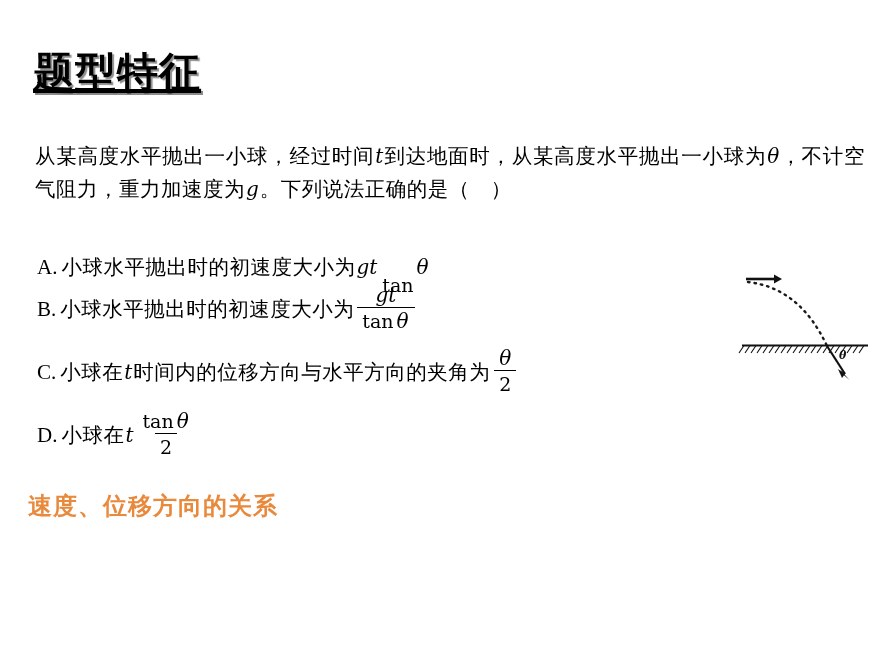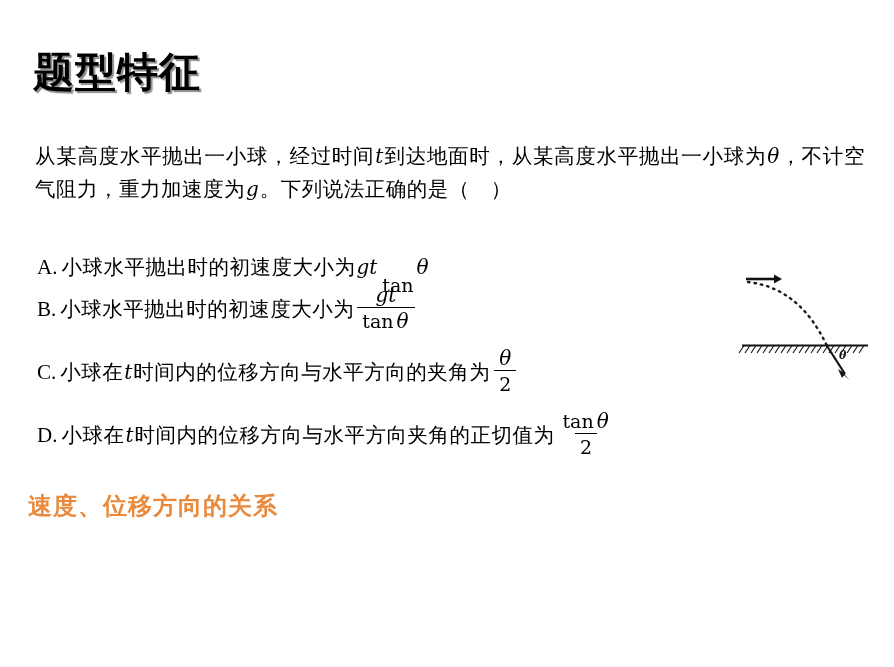--- a/index.html
+++ b/index.html
@@ -22,20 +22,21 @@
     left: 33px;
     top: 48px;
     font-family: "DejaVu Sans", sans-serif;
     font-weight: bold;
     font-size: 41px;
     line-height: 48px;
     letter-spacing: 1px;
     color: #000000;
     text-shadow: 2px 2px 1px rgba(0,0,0,0.45);
     white-space: nowrap;
+    text-decoration: underline;
   }
 
   
   #question-block {
     position: absolute;
     left: 35px;
     top: 140px;
     width: 830px;
     font-family: "DejaVu Serif", serif;
     font-size: 20.5px;
@@ -161,21 +162,20 @@
   <span class="frac">
     <span class="num"><span class="mvar">θ</span></span>
     <span class="den"><span class="mop">2</span></span>
   </span>
 </div>
 
 <div class="option-row" id="option-d">
   <span class="opt-letter">D.</span>
   <span class="opt-text">小球在</span>
   <span class="mvar">t</span>
-  <span class="opt-text">时间内的位移方向与水平方向夹角的正切值为</span>
   <span class="frac">
     <span class="num"><span class="mop">tan</span><span class="mvar" style="margin-left:2px;">θ</span></span>
     <span class="den"><span class="mop">2</span></span>
   </span>
 </div>
 
 <div id="key-point" style="color:#E8893C;text-align:center;">速度、位移方向的关系</div>
 
 <svg id="projectile-diagram" viewBox="0 0 150 125">
 

